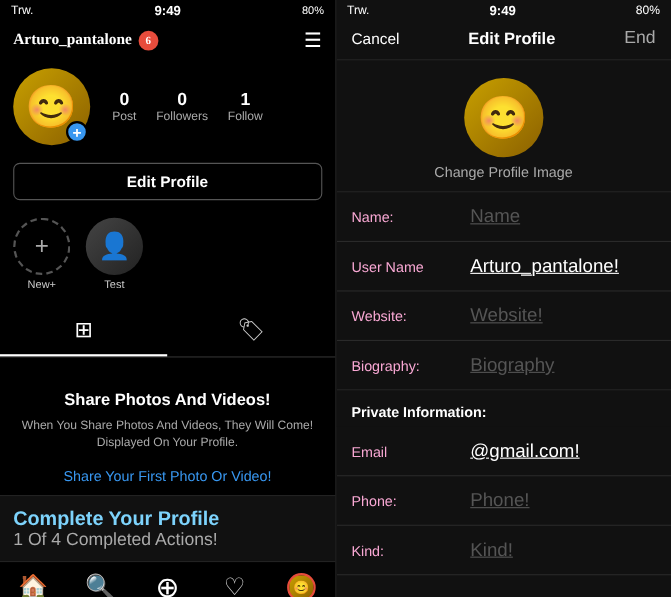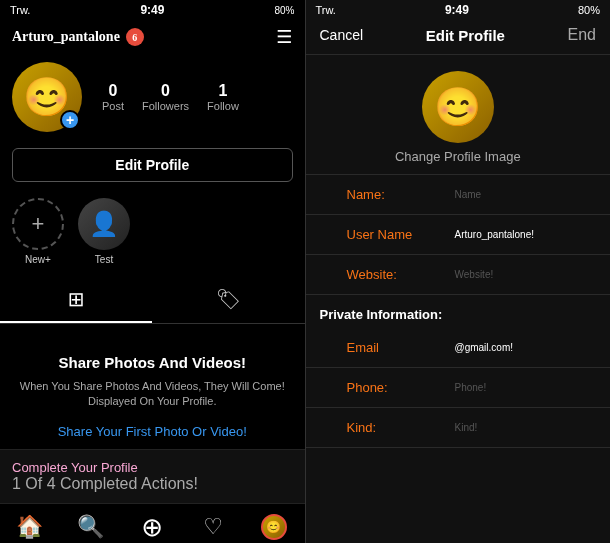--- a/index.html
+++ b/index.html
@@ -226,23 +226,23 @@
       color: #3897f0;
       font-weight: 500;
     }
 
     .complete-profile-bar {
       background: #111;
       padding: 10px 12px;
       border-top: 1px solid #222;
     }
     .complete-title {
-      font-size: 13px;
-      font-weight: 400;
-      color: #f9a8d4;
+      font-size: 18px;
+      font-weight: 700;
+      color: #7dd3fc;
     }
     .complete-subtitle {
       font-size: 16px;
       color: #aaa;
     }
 
     .bottom-nav-left {
       display: flex;
       background: #000;
       border-top: 1px solid #222;
@@ -352,29 +352,29 @@
       background: #111;
     }
     .form-row {
       display: flex;
       align-items: center;
       padding: 12px 14px;
       border-bottom: 1px solid #2a2a2a;
     }
     .form-label {
       font-size: 13px;
-      color: #f97316;
+      color: #f9a8d4;
       width: 108px;
       flex-shrink: 0;
-      margin-left: 27px;
     }
     .form-value {
-      font-size: 10px;
+      font-size: 17px;
       color: #fff;
       flex: 1;
+      text-decoration: underline;
     }
     .form-value.placeholder {
       color: #555;
     }
 
     .section-header {
       padding: 12px 14px 6px;
       font-size: 13px;
       font-weight: 600;
       color: #fff;
@@ -510,20 +510,24 @@
       <span class="form-value placeholder">Name</span>
     </div>
     <div class="form-row">
       <span class="form-label">User Name</span>
       <span class="form-value">Arturo_pantalone!</span>
     </div>
     <div class="form-row">
       <span class="form-label">Website:</span>
       <span class="form-value placeholder">Website!</span>
     </div>
+    <div class="form-row">
+      <span class="form-label">Biography:</span>
+      <span class="form-value placeholder">Biography</span>
+    </div>
 
     <div class="section-header">Private Information:</div>
 
     <div class="form-row">
       <span class="form-label">Email</span>
       <span class="form-value">@gmail.com!</span>
     </div>
     <div class="form-row">
       <span class="form-label">Phone:</span>
       <span class="form-value placeholder">Phone!</span>

